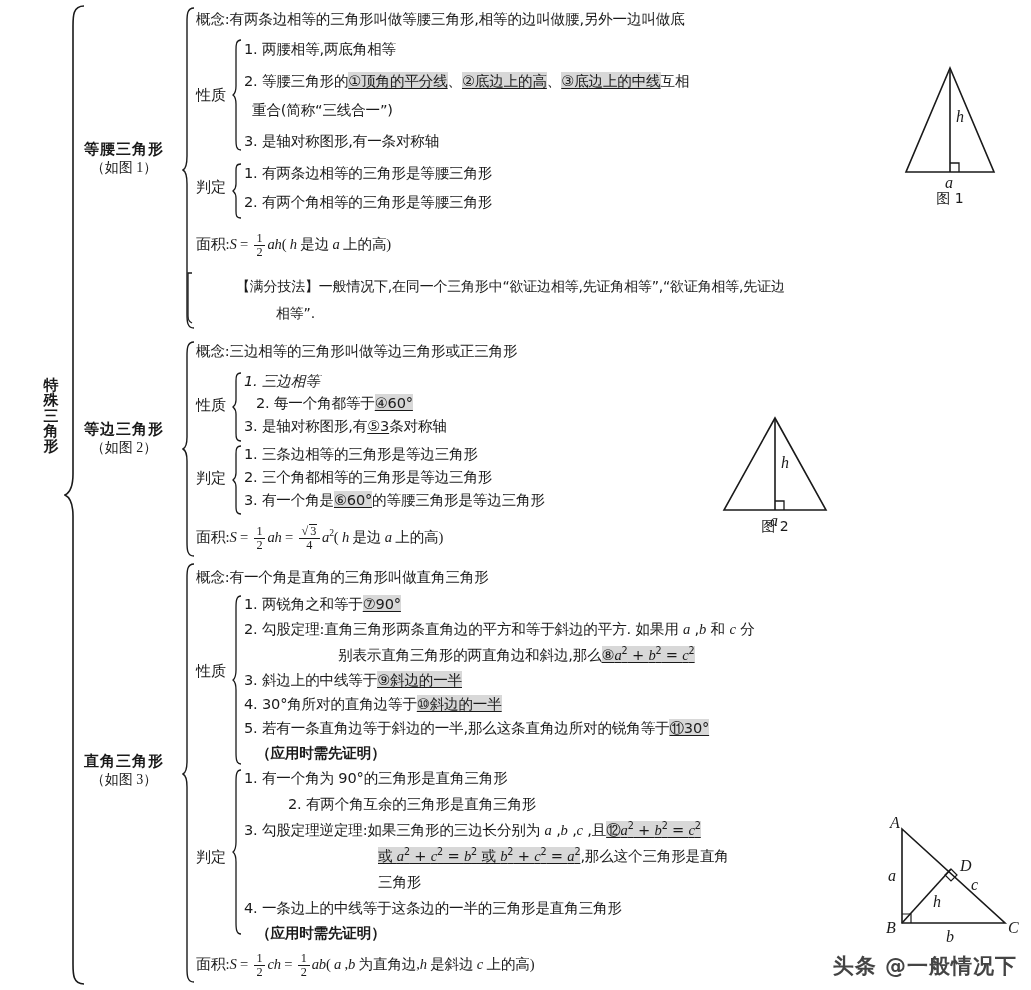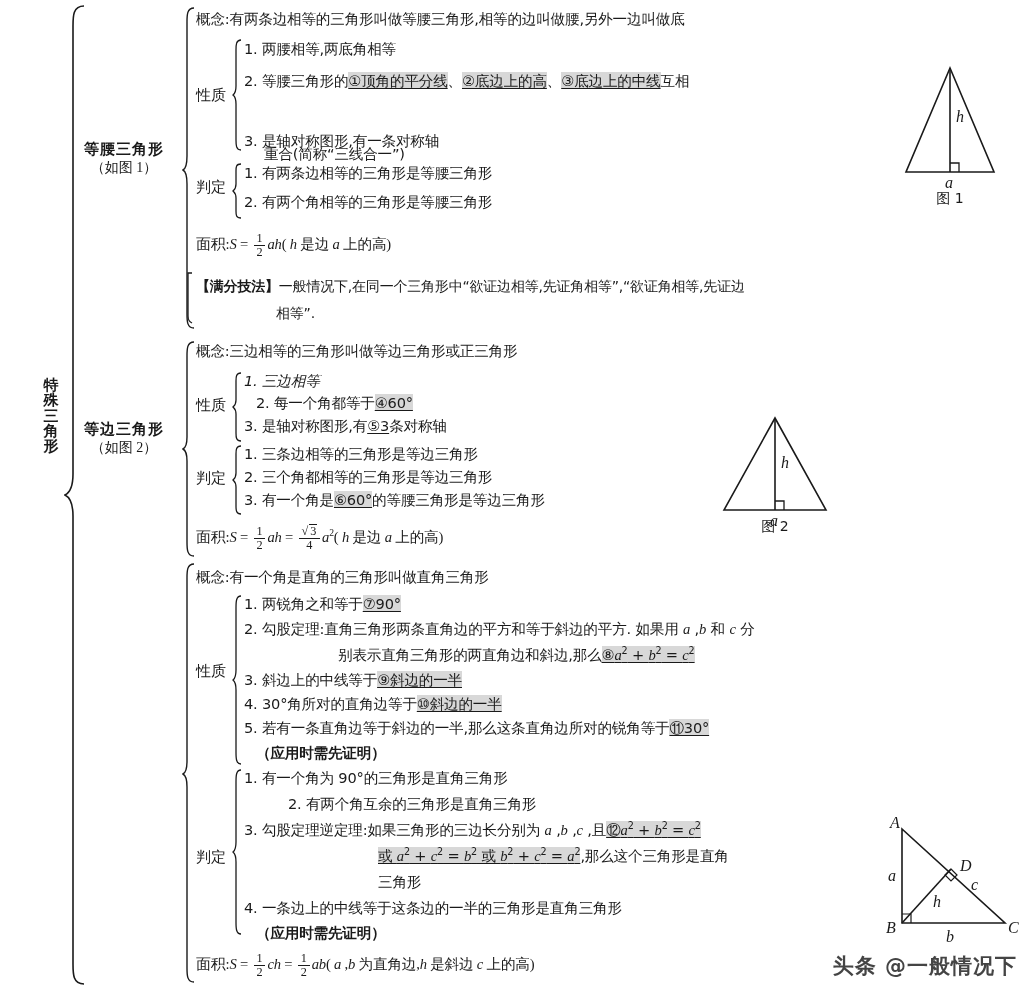--- a/index.html
+++ b/index.html
@@ -60,21 +60,21 @@
     position:absolute;
     font-size:15px;
     font-family:"DejaVu Sans","Liberation Sans",sans-serif;
     white-space:nowrap;
   }
   .hl{background:#d8d8d8;text-decoration:underline;text-underline-offset:2px;}
   .ul{text-decoration:underline;text-underline-offset:2px;}
   .mi{font-family:"Liberation Serif","DejaVu Serif",serif;font-style:italic;}
   sup{font-size:.66em;vertical-align:super;line-height:0;}
 
-  .boldtag{font-weight:bold;}
+  .boldtag{font-weight:normal;margin-left:40px;}
 
   
   .frac{
     display:inline-block;vertical-align:-0.55em;
     text-align:center;font-size:.84em;line-height:1.05;
     margin:0 2px;
     font-family:"Liberation Serif","DejaVu Serif",serif;
   }
   .frac .n{display:block;padding:0 3px;}
   .frac .d{display:block;border-top:1px solid #1a1a1a;padding:0 3px;}
@@ -131,21 +131,21 @@
   <div class="lbl" style="left:196px;top:86px;">性质</div>
   <div class="brace" style="left:232px;top:38px;">
     <svg width="11" height="114" viewBox="0 0 11 114">
       <path d="M9 2 C4 2 4 7 4 12 L4 48 C4 55 2 56 1 57 C2 58 4 59 4 66 L4 102 C4 107 4 112 9 112" fill="none" stroke="#1a1a1a" stroke-width="1.3"></path>
     </svg>
   </div>
 
   <div class="ln" style="left:244px;top:42px;">1. 两腰相等,两底角相等</div>
 
   <div class="ln" style="left:244px;top:74px;">2. 等腰三角形的<span class="hl">①顶角的平分线</span>、<span class="hl">②底边上的高</span>、<span class="hl">③底边上的中线</span>互相</div>
-  <div class="ln" style="left:264px;top:103px;margin-top:44px;">重合(简称“三线合一”)</div>
+  <div class="ln" style="left:252px;top:103px;">重合(简称“三线合一”)</div>
 
   <div class="ln" style="left:244px;top:134px;">3. 是轴对称图形,有一条对称轴</div>
 
   <div class="lbl" style="left:196px;top:178px;">判定</div>
   <div class="brace" style="left:232px;top:162px;">
     <svg width="11" height="58" viewBox="0 0 11 58">
       <path d="M9 2 C4 2 4 5 4 9 L4 22 C4 27 2 28 1 29 C2 30 4 31 4 36 L4 49 C4 53 4 56 9 56" fill="none" stroke="#1a1a1a" stroke-width="1.3"></path>
     </svg>
   </div>
   <div class="ln" style="left:244px;top:166px;">1. 有两条边相等的三角形是等腰三角形</div>
@@ -220,20 +220,24 @@
     <svg width="122" height="118" viewBox="0 0 122 118">
       <polygon points="61,8 10,100 112,100" fill="none" stroke="#1a1a1a" stroke-width="1.6"></polygon>
       <line x1="61" y1="8" x2="61" y2="100" stroke="#1a1a1a" stroke-width="1.6"></line>
       <polyline points="61,91 70,91 70,100" fill="none" stroke="#1a1a1a" stroke-width="1.3"></polyline>
       <text x="67" y="58" font-family="Liberation Serif, serif" font-style="italic" font-size="16" fill="#1a1a1a">h</text>
       <text x="56" y="116" font-family="Liberation Serif, serif" font-style="italic" font-size="16" fill="#1a1a1a">a</text>
     </svg>
   </div>
   <div class="figcap" style="left:740px;top:518px;">图 2</div>
 
+  <div class="branch-title" style="left:66px;top:752px;">
+    <span class="bt-main">直角三角形</span>
+    <span class="bt-sub">（如图 3）</span>
+  </div>
 
   <div class="brace" style="left:182px;top:562px;">
     <svg width="14" height="422" viewBox="0 0 14 422">
       <path d="M12 2 C5 2 5 9 5 16 L5 199 C5 209 3 211 1 212 C3 213 5 215 5 225 L5 406 C5 413 5 420 12 420" fill="none" stroke="#1a1a1a" stroke-width="1.4"></path>
     </svg>
   </div>
 
   <div class="ln" style="left:196px;top:570px;">概念:有一个角是直角的三角形叫做直角三角形</div>
 
   <div class="lbl" style="left:196px;top:662px;">性质</div>

